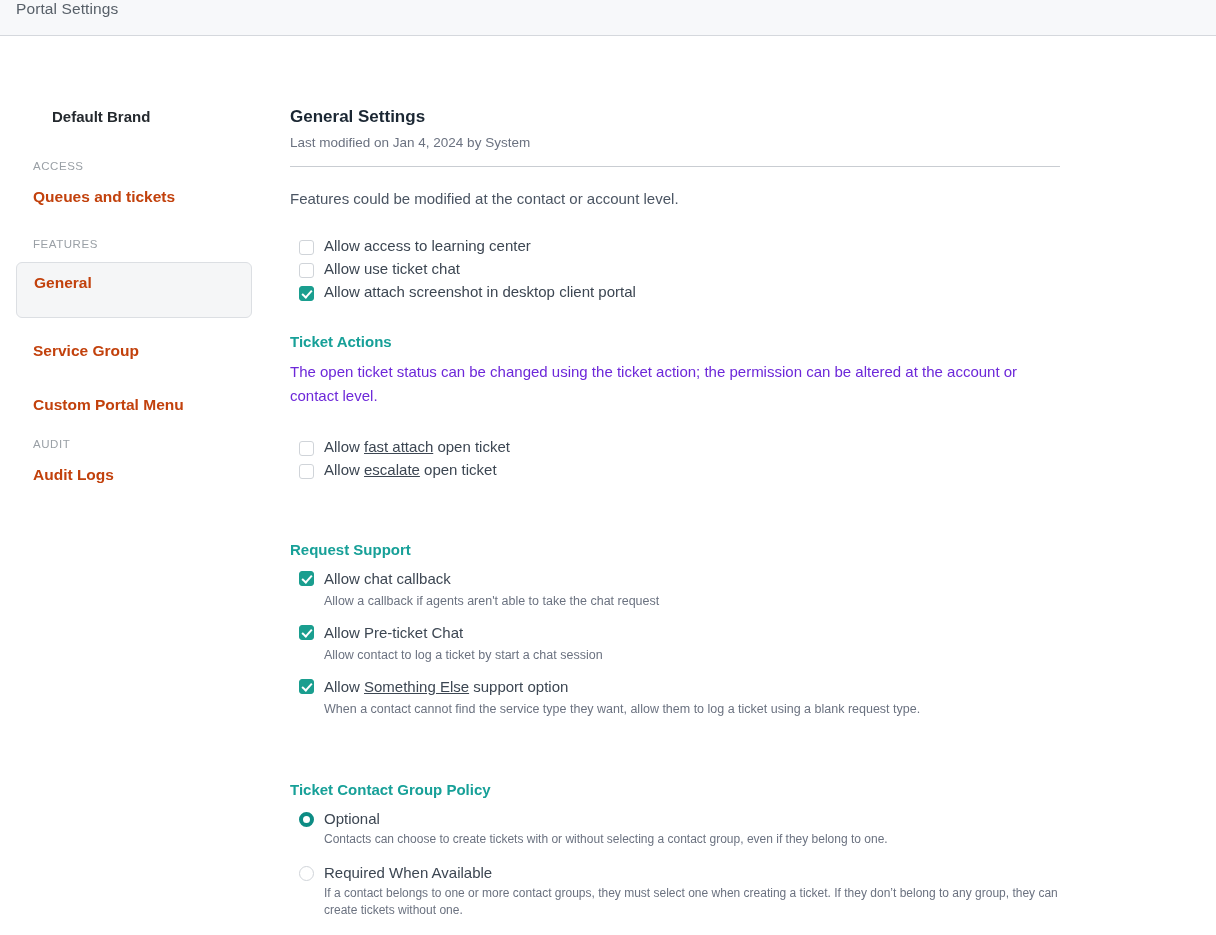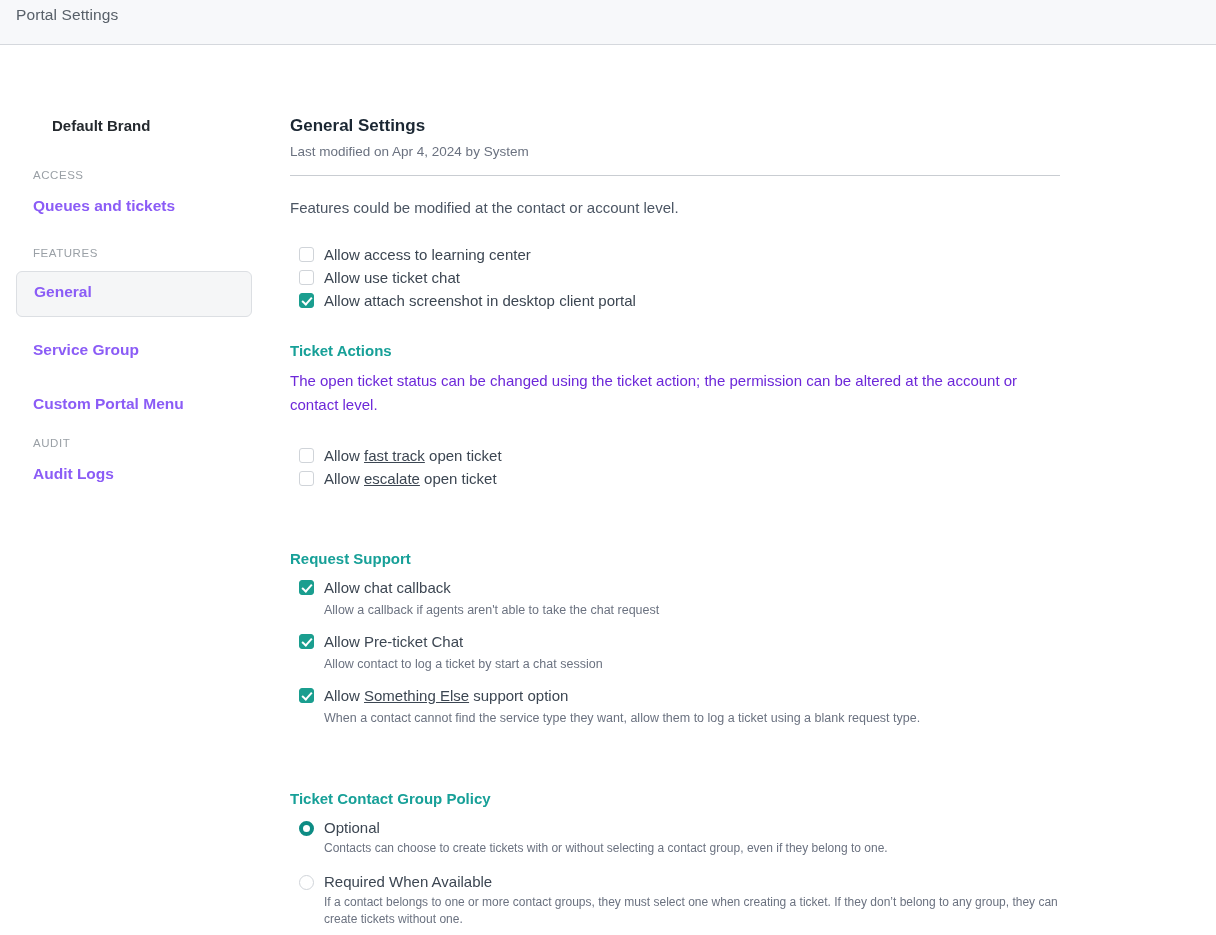--- a/index.html
+++ b/index.html
@@ -8,25 +8,25 @@
     padding: 0;
     width: 1216px;
     height: 935px;
     background: #ffffff;
     font-family: "Liberation Sans", sans-serif;
     -webkit-font-smoothing: antialiased;
   }
 
   
   .topbar {
-    height: 45px;
+    height: 36px;
     background: #f7f8fa;
     border-bottom: 1px solid #d5d8dd;
     display: flex;
-    align-items: center;
+    align-items: flex-start;
     padding: 0 0 14px 16px;
   }
   .topbar-title {
     font-size: 15.5px;
     color: #586069;
     font-weight: 400;
     letter-spacing: .1px;
   }
 
   
@@ -53,36 +53,36 @@
     font-size: 11.5px;
     color: #9aa0a6;
     letter-spacing: .55px;
     padding: 0 0 0 33px;
     margin: 0 0 12px 0;
     text-transform: uppercase;
   }
   .nav-item {
     font-size: 15.5px;
     font-weight: bold;
-    color: #8b5cf6;
+    color: #c2410c;
     padding: 0 0 0 33px;
     height: 26px;
     line-height: 26px;
     margin-bottom: 20px;
     cursor: pointer;
     white-space: nowrap;
   }
   .nav-item.spaced-after { margin-bottom: 28px; }
   .nav-item.active {
     background: #f5f6f7;
     border: 1px solid #dcdfe3;
     border-radius: 6px;
     margin: 0 33px 20px 16px;
     padding-left: 17px;
-    height: 46px;
+    height: 56px;
     line-height: 40px;
   }
 
   
   .content {
     flex: 1;
     padding: 70px 0 0 5px;
   }
   .content-inner { width: 770px; }
 
@@ -129,21 +129,21 @@
     max-width: 760px;
   }
 
   
   .check-row {
     display: flex;
     align-items: flex-start;
     margin-bottom: 4px;
     cursor: pointer;
   }
-  .check-row.tight { margin-bottom: 2px; }
+  .check-row.tight { margin-bottom: 2px; align-items: center; }
 
   .cbox {
     width: 15px;
     height: 15px;
     flex: 0 0 15px;
     border-radius: 3px;
     margin: 3px 10px 0 9px;
     position: relative;
     background: #ffffff;
     border: 1px solid #d0d4d9;
@@ -231,21 +231,21 @@
     <div class="nav-item">Custom Portal Menu</div>
 
     <div class="nav-group-label">AUDIT</div>
     <div class="nav-item">Audit Logs</div>
   </nav>
 
   <main class="content">
     <div class="content-inner">
 
       <h1 class="page-title">General Settings</h1>
-      <div class="subtitle">Last modified on Apr 4, 2024 by System</div>
+      <div class="subtitle">Last modified on Jan 4, 2024 by System</div>
       <div class="divider"></div>
 
       <p class="intro">Features could be modified at the contact or account level.</p>
 
       <div class="section">
         <div class="check-row tight">
           <span class="cbox"></span>
           <span class="check-label">Allow access to learning center</span>
         </div>
         <div class="check-row tight">
@@ -257,21 +257,21 @@
           <span class="check-label">Allow attach screenshot in desktop client portal</span>
         </div>
       </div>
 
       <div class="section">
         <h2 class="section-heading">Ticket Actions</h2>
         <p class="section-desc">The open ticket status can be changed using the ticket action; the permission can be altered at the account or contact level.</p>
         <div style="height:8px"></div>
         <div class="check-row tight">
           <span class="cbox"></span>
-          <span class="check-label"><span>Allow </span><span class="ul">fast track</span><span> open ticket</span></span>
+          <span class="check-label"><span>Allow </span><span class="ul">fast attach</span><span> open ticket</span></span>
         </div>
         <div class="check-row tight">
           <span class="cbox"></span>
           <span class="check-label"><span>Allow </span><span class="ul">escalate</span><span> open ticket</span></span>
         </div>
       </div>
 
       <div style="height:30px"></div>
 
       <div class="section">

